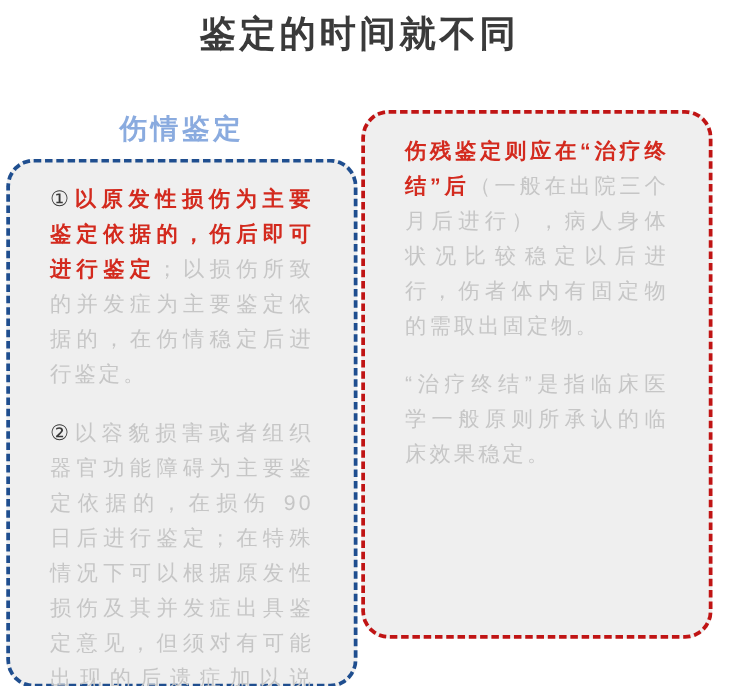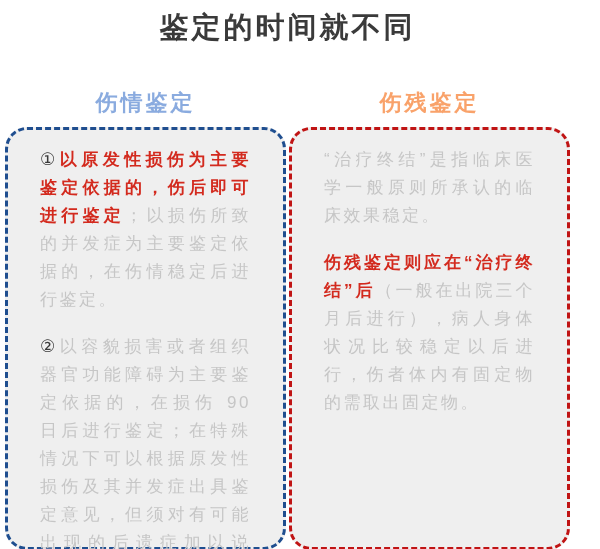--- a/index.html
+++ b/index.html
@@ -80,25 +80,24 @@
         <p>
           <span class="num">①</span><span class="red">以原发性损伤为主要鉴定依据的，伤后即可进行鉴定</span><span class="gray">；以损伤所致的并发症为主要鉴定依据的，在伤情稳定后进行鉴定。</span>
         </p>
         <p>
           <span class="num">②</span><span class="gray">以容貌损害或者组织器官功能障碍为主要鉴定依据的，在损伤 90 日后进行鉴定；在特殊情况下可以根据原发性损伤及其并发症出具鉴定意见，但须对有可能出现的后遗症加以说明，必要时应进行复检并予以补充鉴定。</span>
         </p>
       </div>
     </div>
 
     <div class="column">
-      <div class="col-header orange">伤残鉴定</div>
       <div class="box red-border">
         <p>
-          <span class="gray">“治疗终结”是指临床医学一般原则所承认的临床效果稳定。</span>
+          <span class="red">伤残鉴定则应在“治疗终结”后</span><span class="gray">（一般在出院三个月后进行），病人身体状况比较稳定以后进行，伤者体内有固定物的需取出固定物。</span>
         </p>
         <p>
-          <span class="red">伤残鉴定则应在“治疗终结”后</span><span class="gray">（一般在出院三个月后进行），病人身体状况比较稳定以后进行，伤者体内有固定物的需取出固定物。</span>
+          <span class="gray">“治疗终结”是指临床医学一般原则所承认的临床效果稳定。</span>
         </p>
       </div>
     </div>
 
   </div>
 </div>
 
 </body></html>

